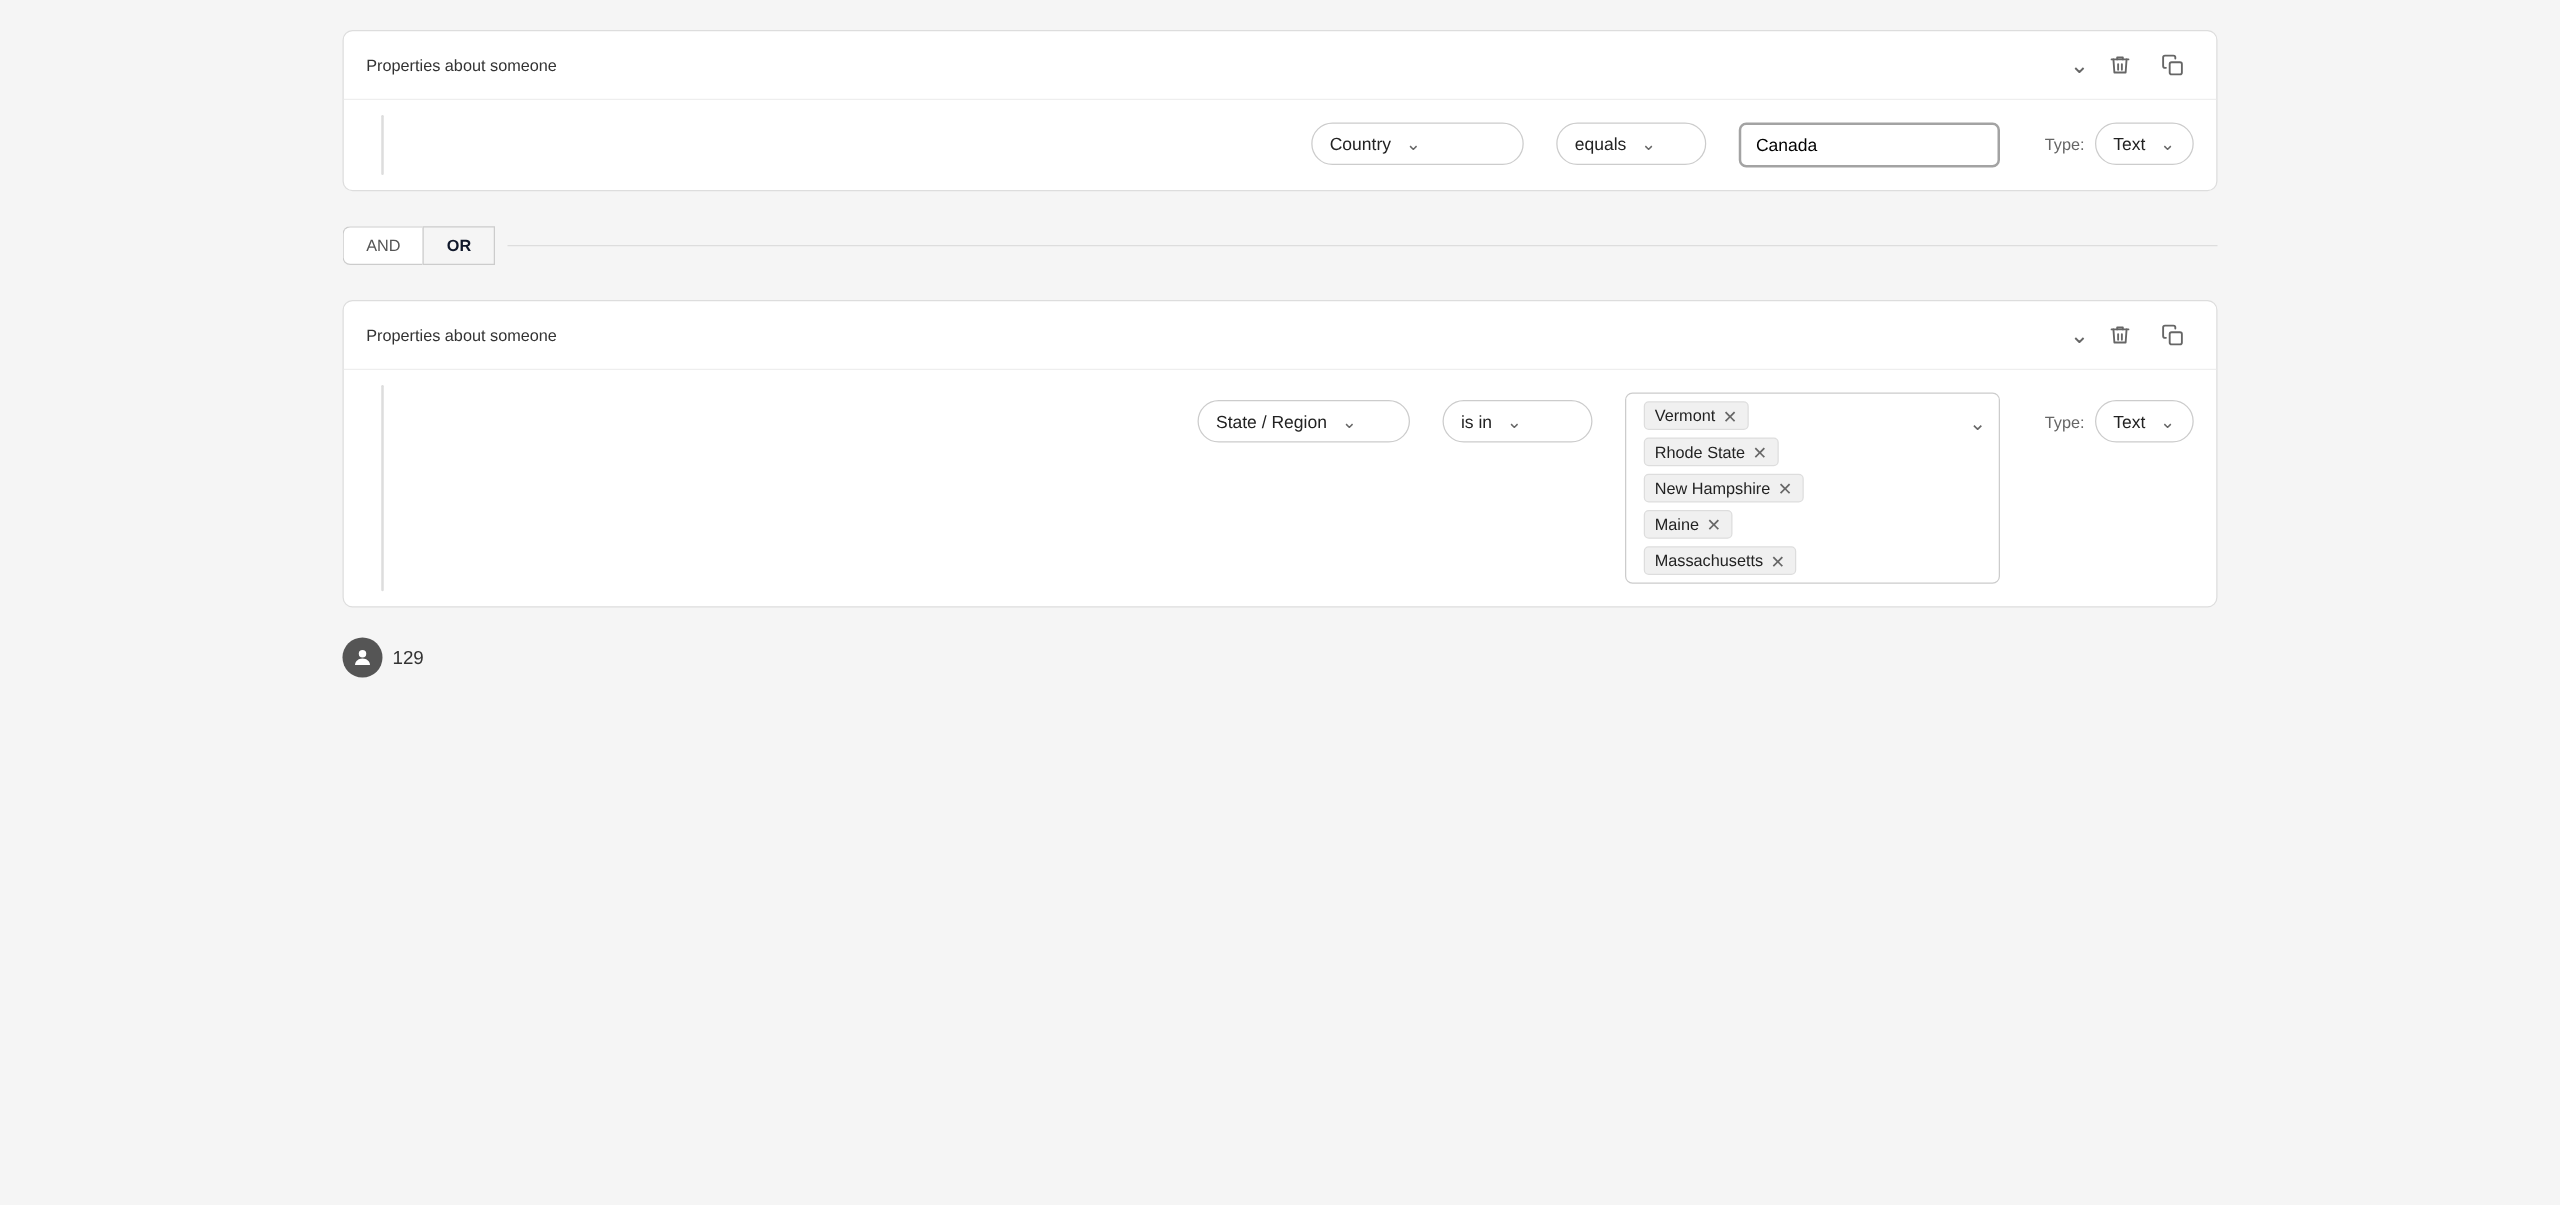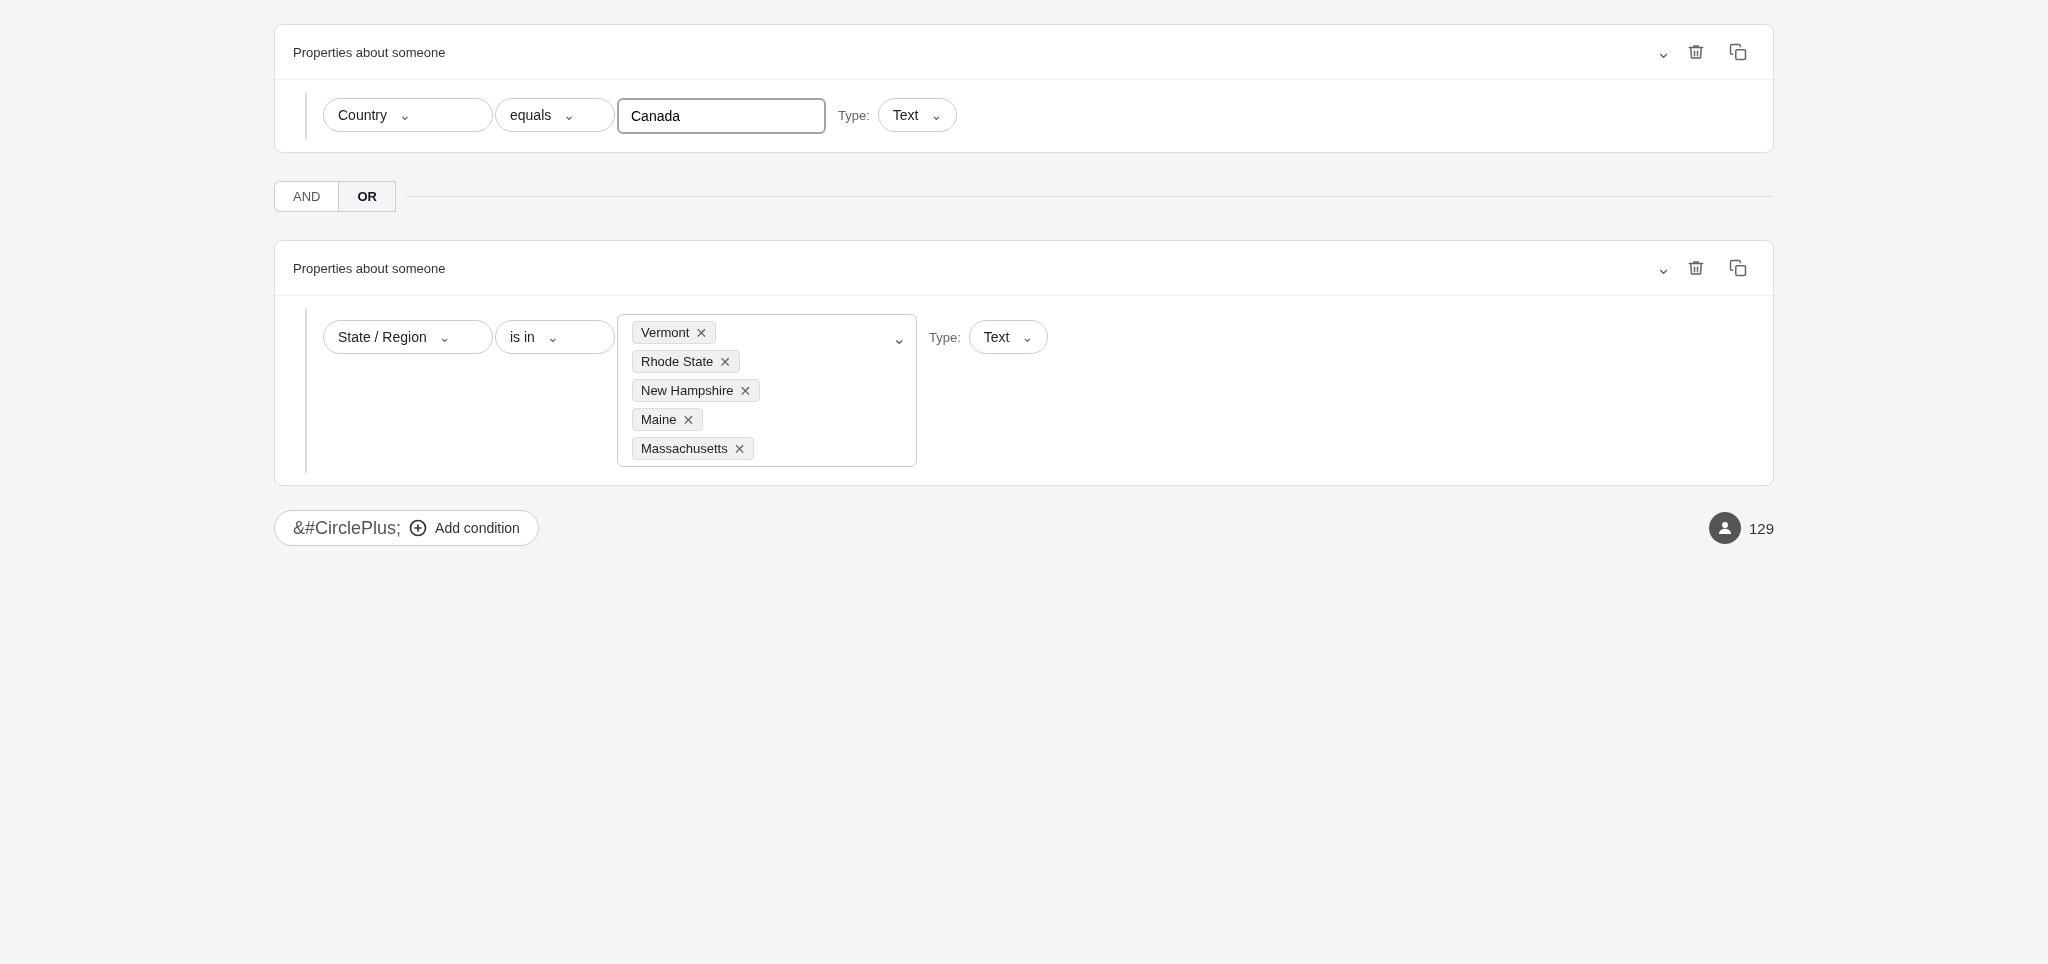--- a/index.html
+++ b/index.html
@@ -232,23 +232,24 @@
       width: 2px;
       background: #ddd;
       margin-left: 12px;
       margin-right: 16px;
       border-radius: 2px;
       flex-shrink: 0;
     }
     .condition-fields {
       display: flex;
       align-items: flex-start;
-      gap: 2px;
+      gap: 26px;
       flex: 1;
       padding: 6px 0;
+      justify-content: flex-end;
     }
   </style>
 </head>
 <body>
 
 <div class="main-container">
 
   <div class="group-block">
     <div class="group-header">
       <span class="group-header-label">Properties about someone</span>
@@ -372,29 +373,20 @@
               <span>Text</span>
               <span class="chevron">⌄</span>
             </div>
           </div>
         </div>
       </div>
     </div>
   </div>
 
   <div class="footer-row">
-    <button class="add-condition-btn">
-      <span class="plus-icon">&amp;#CirclePlus;</span>
-      <svg width="18" height="18" viewBox="0 0 24 24" fill="none" stroke="currentColor" stroke-width="2.2" stroke-linecap="round">
-        <circle cx="12" cy="12" r="10"></circle>
-        <line x1="12" y1="8" x2="12" y2="16"></line>
-        <line x1="8" y1="12" x2="16" y2="12"></line>
-      </svg>
-      <span>Add condition</span>
-    </button>
     <div class="user-count">
       <div class="user-avatar">
         <svg width="18" height="18" viewBox="0 0 24 24" fill="white">
           <circle cx="12" cy="8" r="4"></circle>
           <path d="M4 20c0-4 3.6-7 8-7s8 3 8 7"></path>
         </svg>
       </div>
       <span>129</span>
     </div>
   </div>

